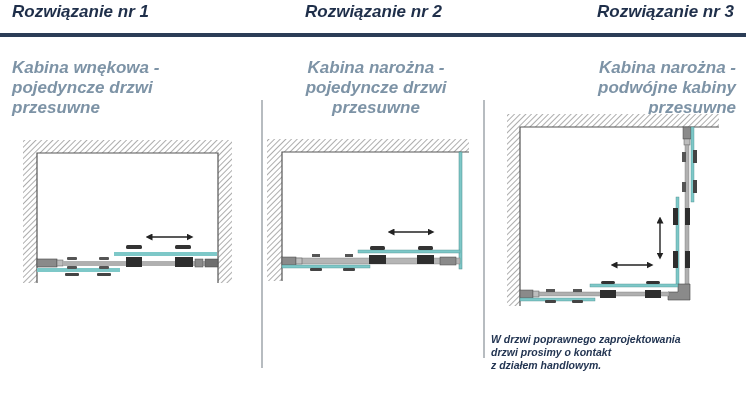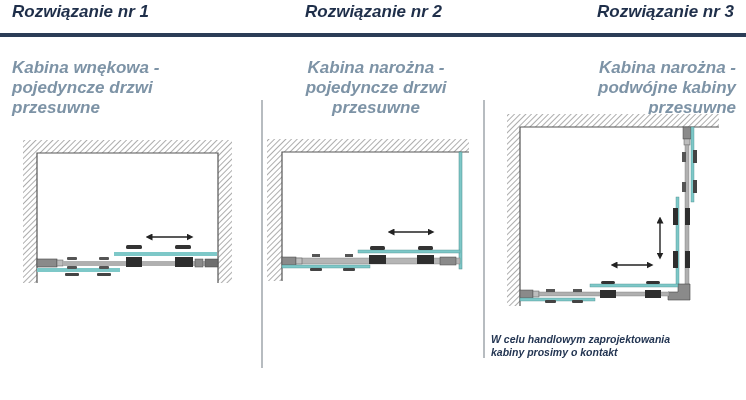--- a/index.html
+++ b/index.html
@@ -143,15 +143,16 @@
       <rect x="600" y="290" width="16" height="8" fill="#2e2e2e"></rect>
     <rect x="646" y="281" width="14" height="3" rx="1.5" fill="#333"></rect>
       <rect x="645" y="290" width="16" height="8" fill="#2e2e2e"></rect>
 
     <line x1="614" y1="265" x2="650" y2="265" stroke="#222" stroke-width="1.4" marker-start="url(#ah)" marker-end="url(#ah)"></line>
     <line x1="660" y1="220" x2="660" y2="256" stroke="#222" stroke-width="1.4" marker-start="url(#ah)" marker-end="url(#ah)"></line>
   </g>
 </svg>
 
 <div class="note">
-  <div>W celu handlowym zaprojektowania</div>
-  <div>kabiny prosimy o kontakt</div>
+  <div>W drzwi poprawnego zaprojektowania</div>
+  <div>drzwi prosimy o kontakt</div>
+  <div>z działem handlowym.</div>
 </div>
 
 </body></html>

